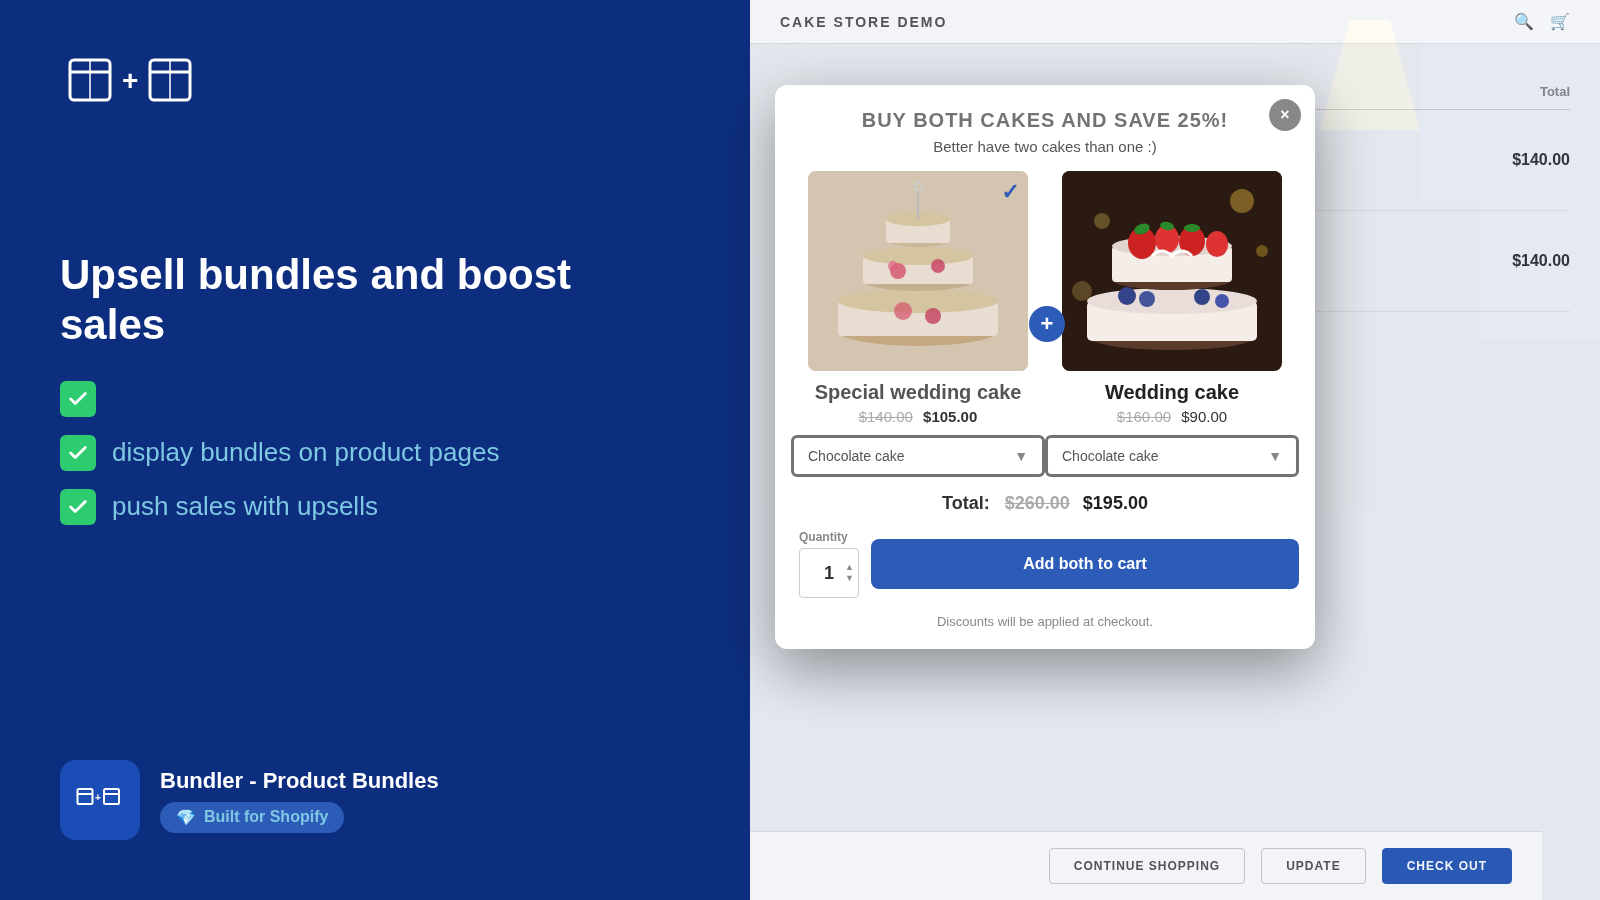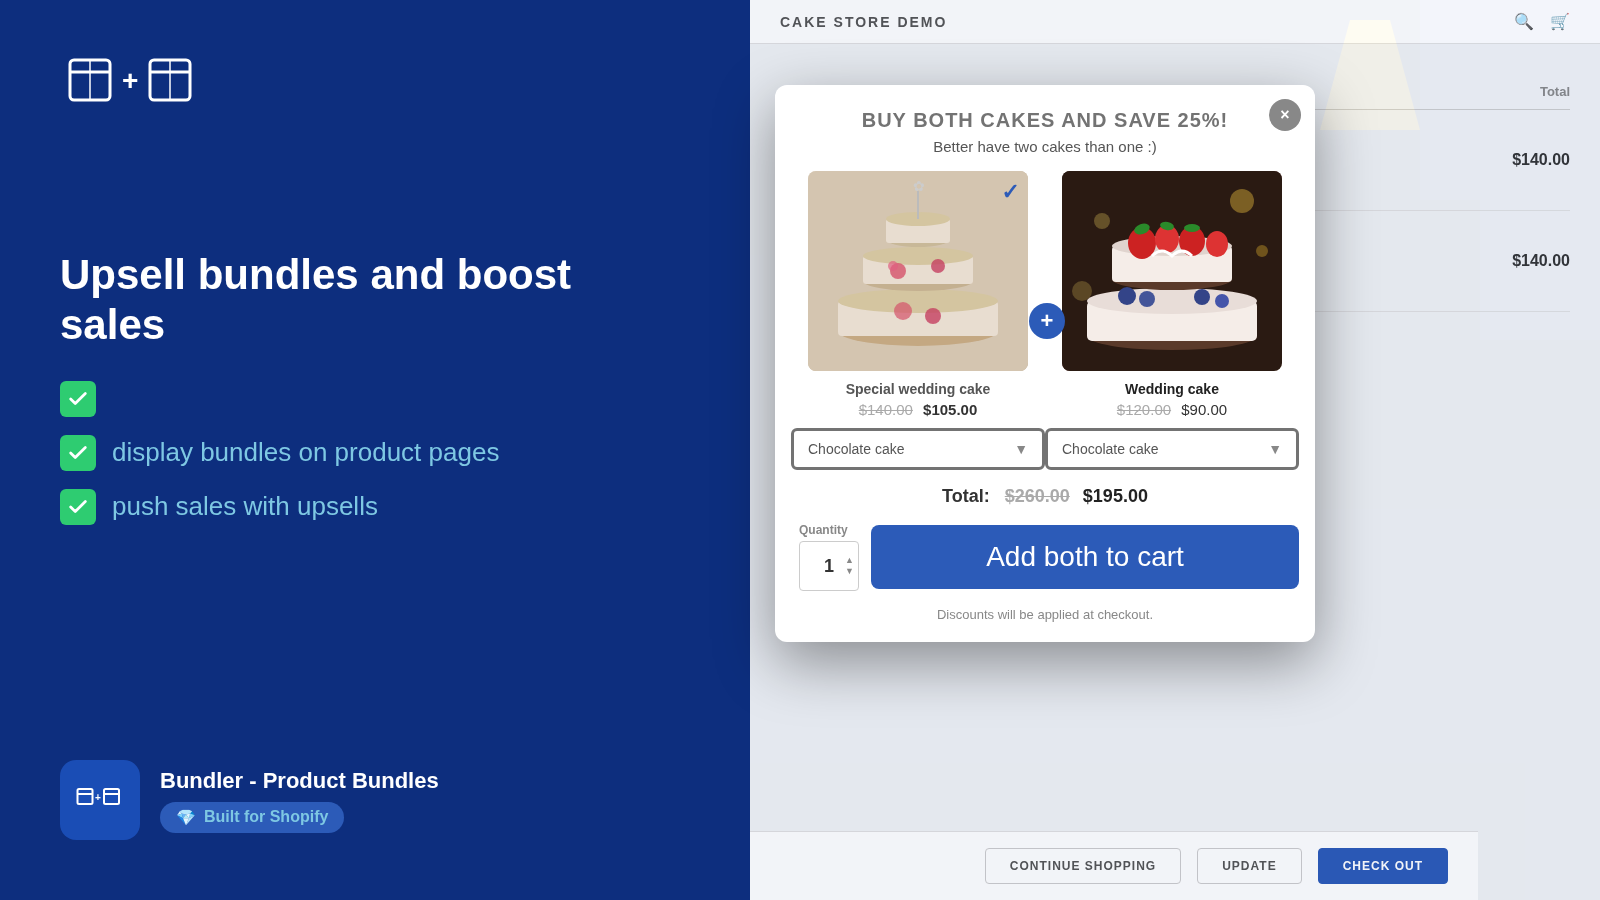--- a/index.html
+++ b/index.html
@@ -220,21 +220,21 @@
       cursor: pointer;
     }
     .store-price {
       font-size: 16px;
       color: #333;
       font-weight: 600;
     }
     .store-footer {
       position: absolute;
       bottom: 0;
-      width: 728px;
+      width: 792px;
       background: white;
       border-top: 1px solid #e0e0e0;
       padding: 16px 30px;
       display: flex;
       justify-content: flex-end;
       gap: 16px;
       align-items: center;
     }
     .store-btn {
       padding: 10px 24px;
@@ -355,21 +355,21 @@
       border-radius: 50%;
       display: flex;
       align-items: center;
       justify-content: center;
       color: white;
       font-size: 22px;
       font-weight: bold;
       z-index: 3;
     }
     .modal-product-name {
-      font-size: 14px;
+      font-size: 20px;
       color: #555;
       font-weight: 600;
       margin-top: 10px;
       text-align: center;
     }
     .modal-product-name.bold {
       color: #222;
       font-weight: 800;
     }
     .modal-product-price {
@@ -473,22 +473,22 @@
       line-height: 1;
     }
 
     .add-to-cart-btn {
       flex: 1;
       background: #2c5bb8;
       color: white;
       border: none;
       border-radius: 8px;
       padding: 16px;
-      font-size: 28px;
-      font-weight: 400;
+      font-size: 16px;
+      font-weight: 700;
       cursor: pointer;
       text-align: center;
     }
     .modal-discount-note {
       text-align: center;
       font-size: 13px;
       color: #888;
       padding-bottom: 20px;
     }
   </style>
@@ -690,21 +690,21 @@
           <circle cx="65" cy="125" r="9" fill="#334488"></circle>
           <circle cx="85" cy="128" r="8" fill="#445599"></circle>
           <circle cx="140" cy="126" r="8" fill="#334488"></circle>
           <circle cx="160" cy="130" r="7" fill="#4455aa"></circle>
 
           <path d="M90 85 Q100 75 110 85 Q120 75 130 85" stroke="white" stroke-width="3" fill="none"></path>
         </svg>
       </div>
       <div class="modal-product-name bold">Wedding cake</div>
       <div class="modal-product-price bold">
-        <span class="original">$120.00</span>
+        <span class="original">$160.00</span>
         <span class="discounted">$90.00</span>
       </div>
       <div class="modal-dropdown">
         <span>Chocolate cake</span>
         <span class="dropdown-arrow">▼</span>
       </div>
     </div>
   </div>
 
   <div class="modal-total">

